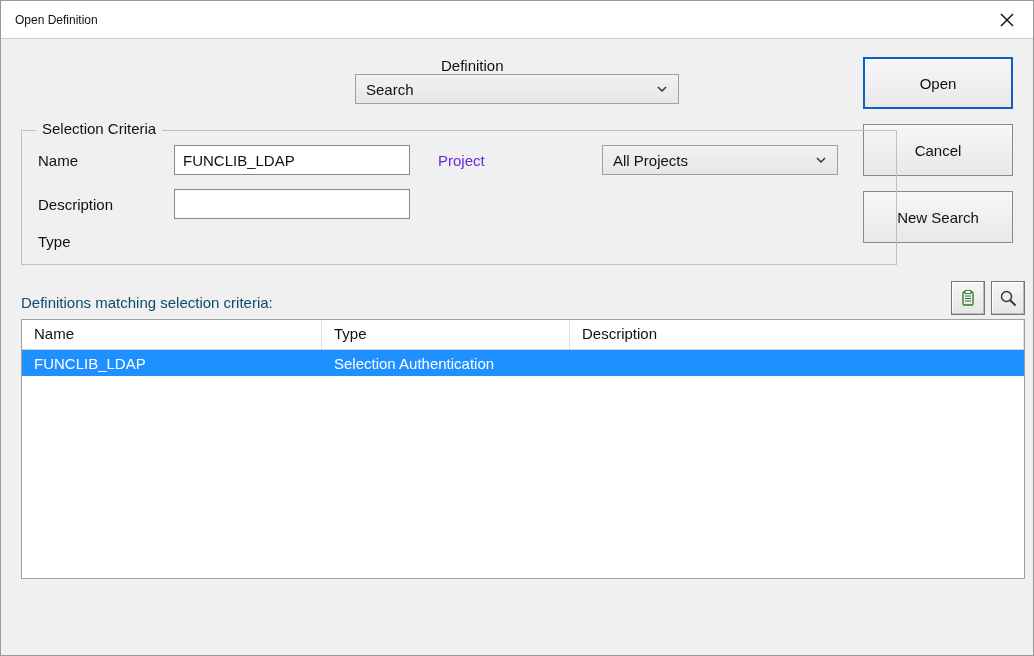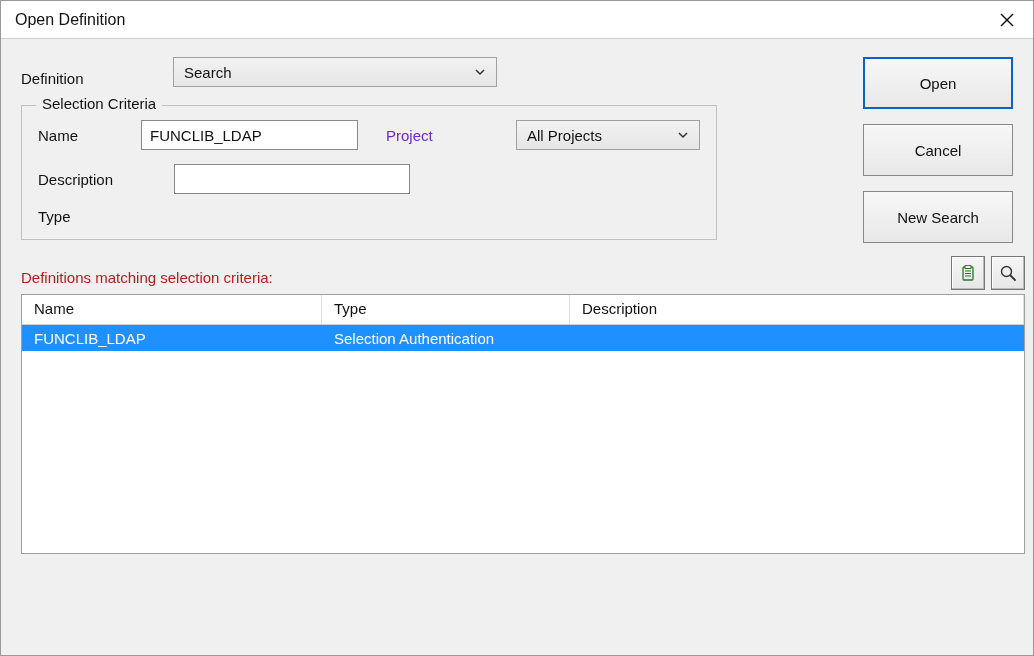--- a/index.html
+++ b/index.html
@@ -22,21 +22,21 @@
   .titlebar {
     height: 38px;
     display: flex;
     align-items: center;
     padding: 0 10px 0 14px;
     background: #fff;
     border-bottom: 1px solid #ccc;
   }
   .titlebar-title {
     flex: 1;
-    font-size: 16px;
+    font-size: 12px;
     color: #111;
   }
   .titlebar-close {
     width: 32px;
     height: 28px;
     display: flex;
     align-items: center;
     justify-content: center;
     cursor: pointer;
   }
@@ -45,23 +45,24 @@
     height: 14px;
   }
 
   .body {
     position: relative;
     padding: 18px 20px 0 20px;
   }
 
   .top-row {
     display: flex;
-    align-items: flex-end;
+    align-items: center;
     gap: 0;
-    margin-bottom: 18px;
+    margin-bottom: 26px;
+    flex-direction: column;
   }
   .top-row .lbl {
     width: 152px;
     color: #111;
   }
   .select {
     height: 30px;
     background: linear-gradient(#f2f2f2, #e6e6e6);
     border: 1px solid #a0a0a0;
     display: flex;
@@ -97,21 +98,21 @@
     cursor: pointer;
   }
   .btn.primary {
     border: 2px solid #0a63c4;
   }
 
   .fieldset {
     position: relative;
     border: 1px solid #c0c0c0;
     padding: 14px 16px 14px 16px;
-    width: 696px;
+    width: 876px;
     margin-top: 4px;
   }
   .fieldset .legend {
     position: absolute;
     top: -11px;
     left: 14px;
     background: #f0f0f0;
     padding: 0 6px;
     color: #111;
   }
@@ -146,21 +147,21 @@
   .select-project { width: 236px; margin-left: 24px; }
 
   .list-header-row {
     margin-top: 16px;
     width: 1004px;
     display: flex;
     align-items: flex-end;
     justify-content: space-between;
   }
   .list-caption {
-    color: #b91c1c;
+    color: #0c4a6e;
     padding-bottom: 4px;
   }
   .icon-btns {
     display: flex;
     gap: 6px;
   }
   .icon-btn {
     width: 34px;
     height: 34px;
     border: 1px solid #777;

